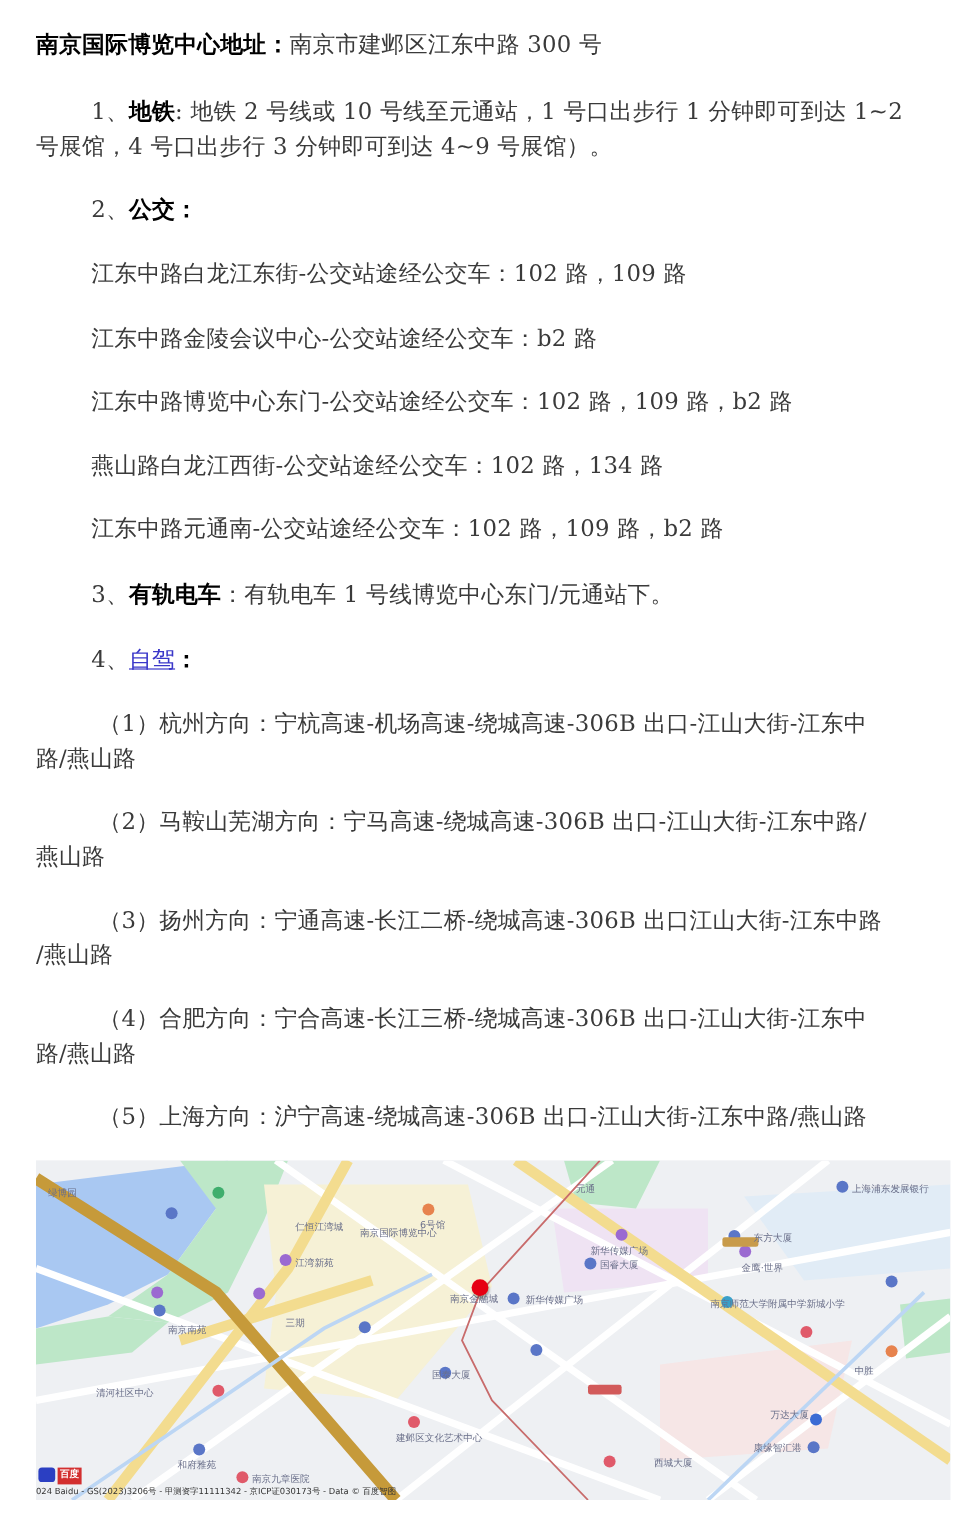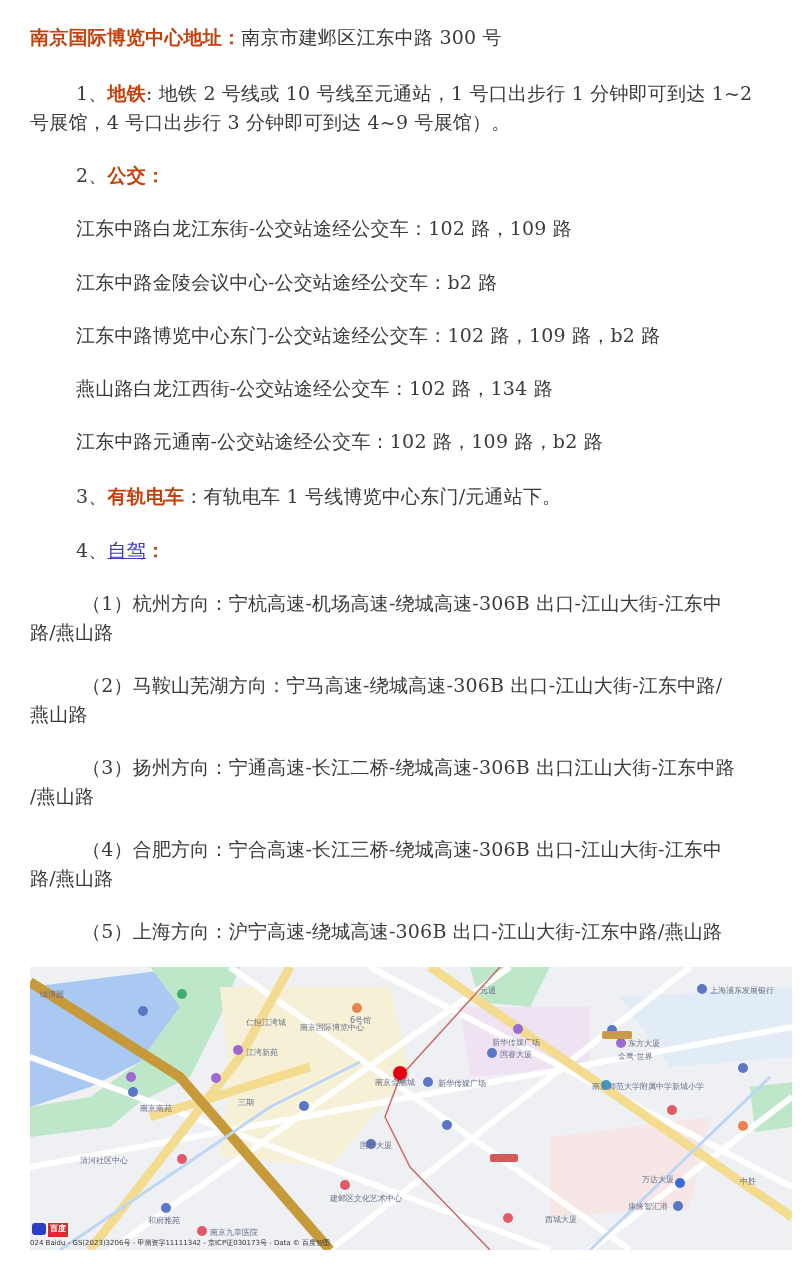--- a/index.html
+++ b/index.html
@@ -8,21 +8,21 @@
     font-family: "DejaVu Serif", "Liberation Serif", serif;
     color: #333333;
   }
   .doc { position: absolute; left: 0; top: 0; width: 808px; }
   .line {
     position: absolute; left: 30px; width: 760px;
     font-size: 19px; line-height: 30px; color: #3a3a3a;
     white-space: nowrap; letter-spacing: 0.2px;
   }
   .line.indent { left: 76px; }
-  .b { font-weight: bold; color: #c2410c; font-family: "DejaVu Sans", sans-serif; }
+  .b { font-weight: bold; color: #000000; font-family: "DejaVu Sans", sans-serif; }
   .link { color: #3a37c9; text-decoration: underline; }
 
   .map {
     position: absolute; left: 30px; top: 967px; width: 762px; height: 283px;
     overflow: hidden; background: #eef0f3;
   }
   .map svg { position: absolute; left: 0; top: 0; }
   .map-label {
     position: absolute; font-family: "DejaVu Sans", sans-serif;
     font-size: 8px; color: #6a6f8a; white-space: nowrap;
@@ -167,25 +167,25 @@
       <rect x="572" y="64" width="30" height="8" rx="2" fill="#c89b4a"></rect>
       <rect x="460" y="187" width="28" height="8" rx="2" fill="#d25a5a"></rect>
     </svg>
 
     <div class="map-label" style="left:270px; top:55px;">南京国际博览中心</div>
     <div class="map-label" style="left:320px; top:48px;">6号馆</div>
     <div class="map-label" style="left:450px; top:18px;">元通</div>
     <div class="map-label" style="left:462px; top:70px;">新华传媒广场</div>
     <div class="map-label" style="left:470px; top:82px;">国睿大厦</div>
     <div class="map-label" style="left:408px; top:111px;">新华传媒广场</div>
-    <div class="map-label" style="left:598px; top:71px;">东方大厦</div>
+    <div class="map-label" style="left:598px; top:59px;">东方大厦</div>
     <div class="map-label" style="left:588px; top:84px;">金鹰·世界</div>
     <div class="map-label" style="left:680px; top:18px;">上海浦东发展银行</div>
     <div class="map-label" style="left:562px; top:114px;">南京师范大学附属中学新城小学</div>
-    <div class="map-label" style="left:710px; top:170px;margin-top:39px;">中胜</div>
+    <div class="map-label" style="left:682px; top:170px;">中胜</div>
     <div class="map-label" style="left:612px; top:207px;">万达大厦</div>
     <div class="map-label" style="left:598px; top:234px;">康缘智汇港</div>
     <div class="map-label" style="left:216px; top:50px;">仁恒江湾城</div>
     <div class="map-label" style="left:216px; top:80px;text-align:center;">江湾新苑</div>
     <div class="map-label" style="left:110px; top:136px;">南京南苑</div>
     <div class="map-label" style="left:50px; top:188px;">清河社区中心</div>
     <div class="map-label" style="left:118px; top:248px;text-align:center;">和府雅苑</div>
     <div class="map-label" style="left:180px; top:260px;">南京九章医院</div>
     <div class="map-label" style="left:330px; top:173px;">国泰大厦</div>
     <div class="map-label" style="left:345px; top:110px;">南京金融城</div>

